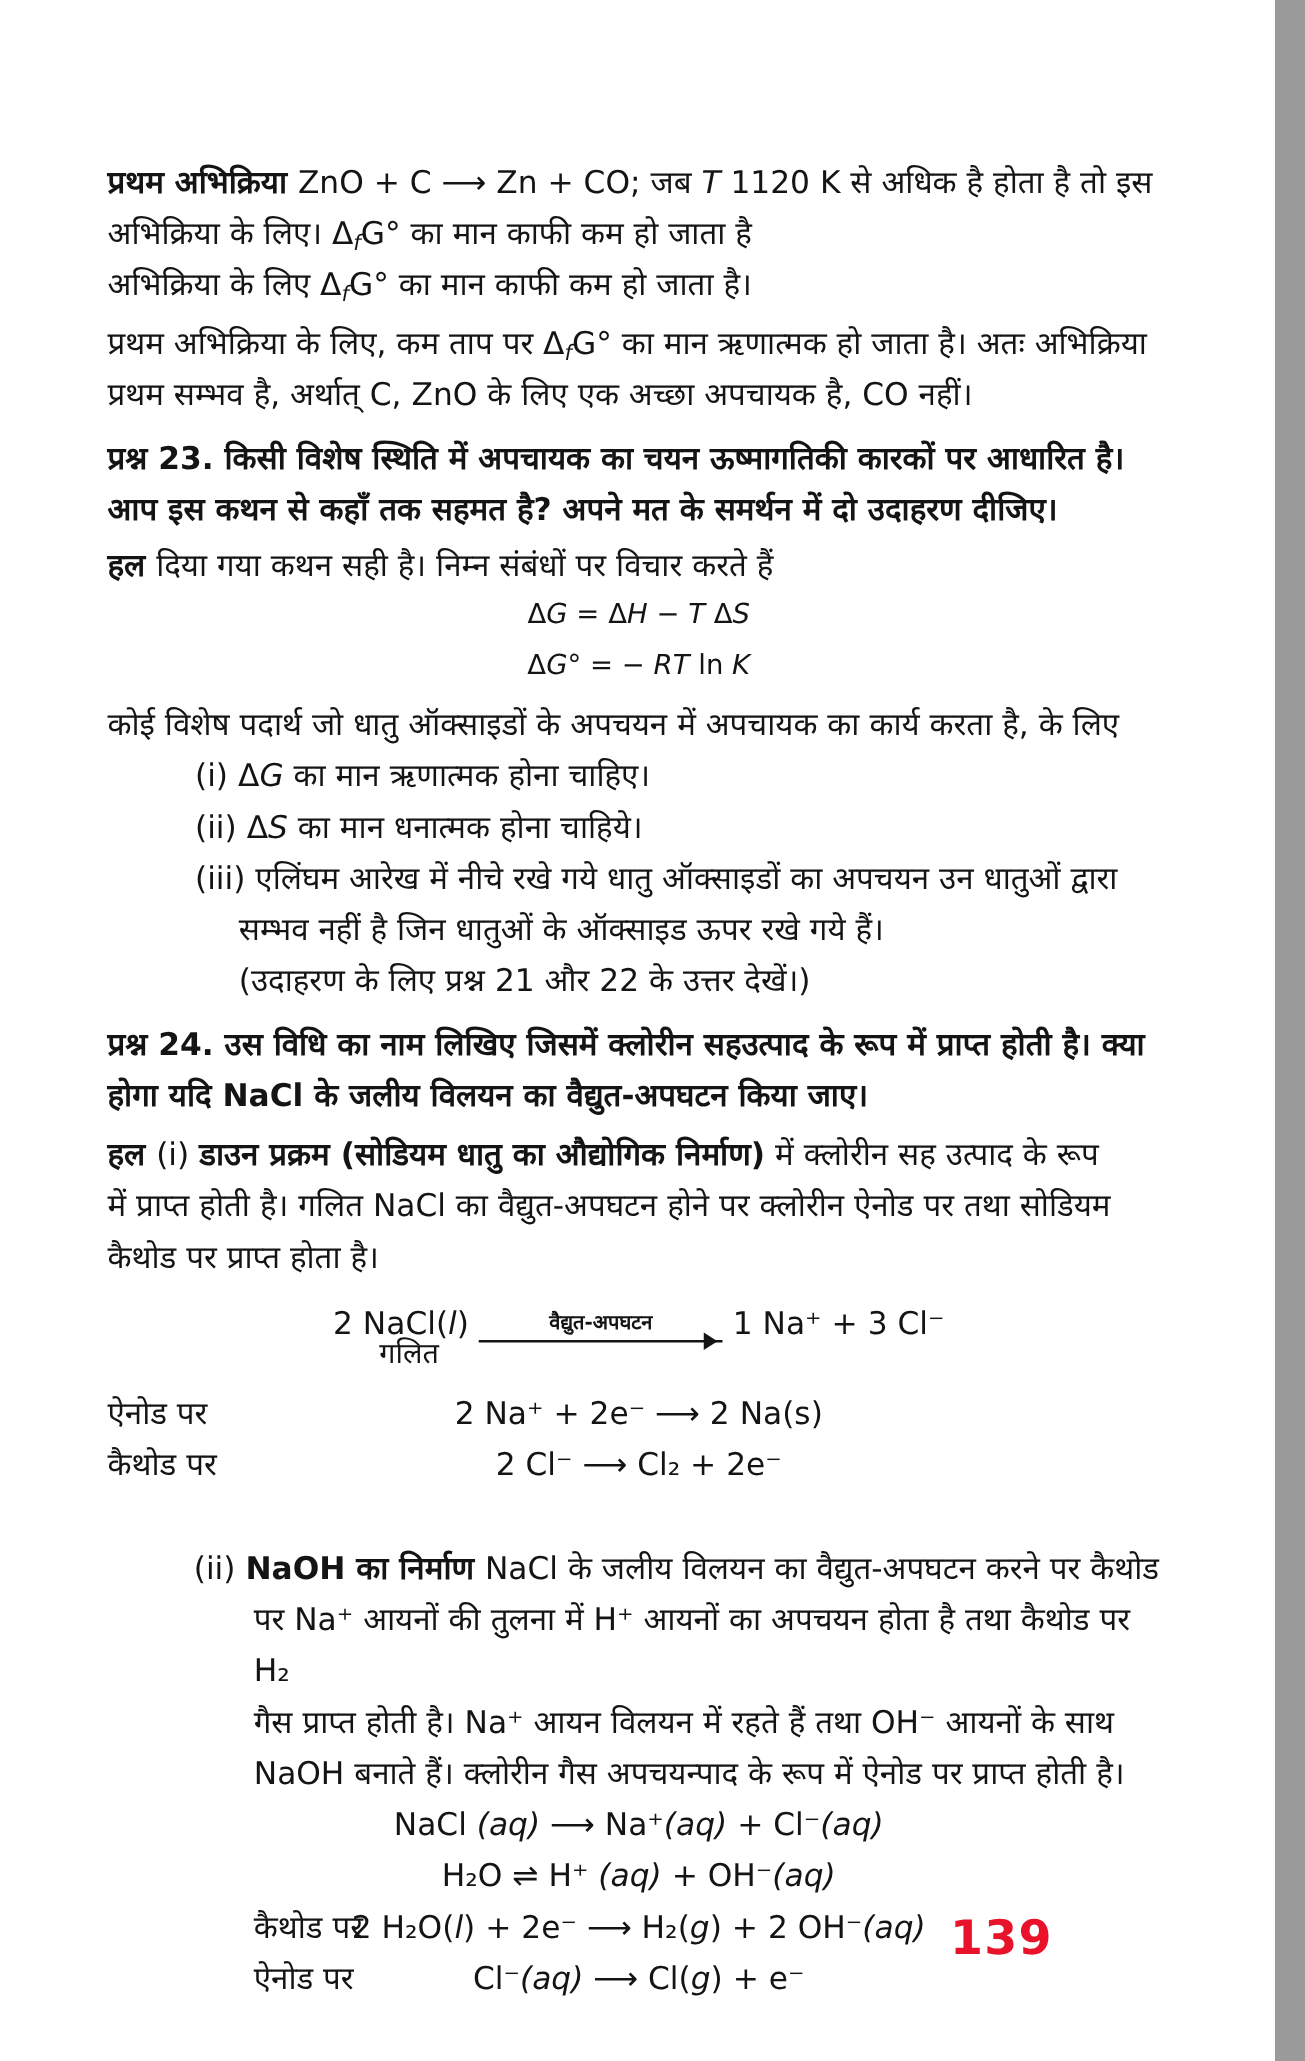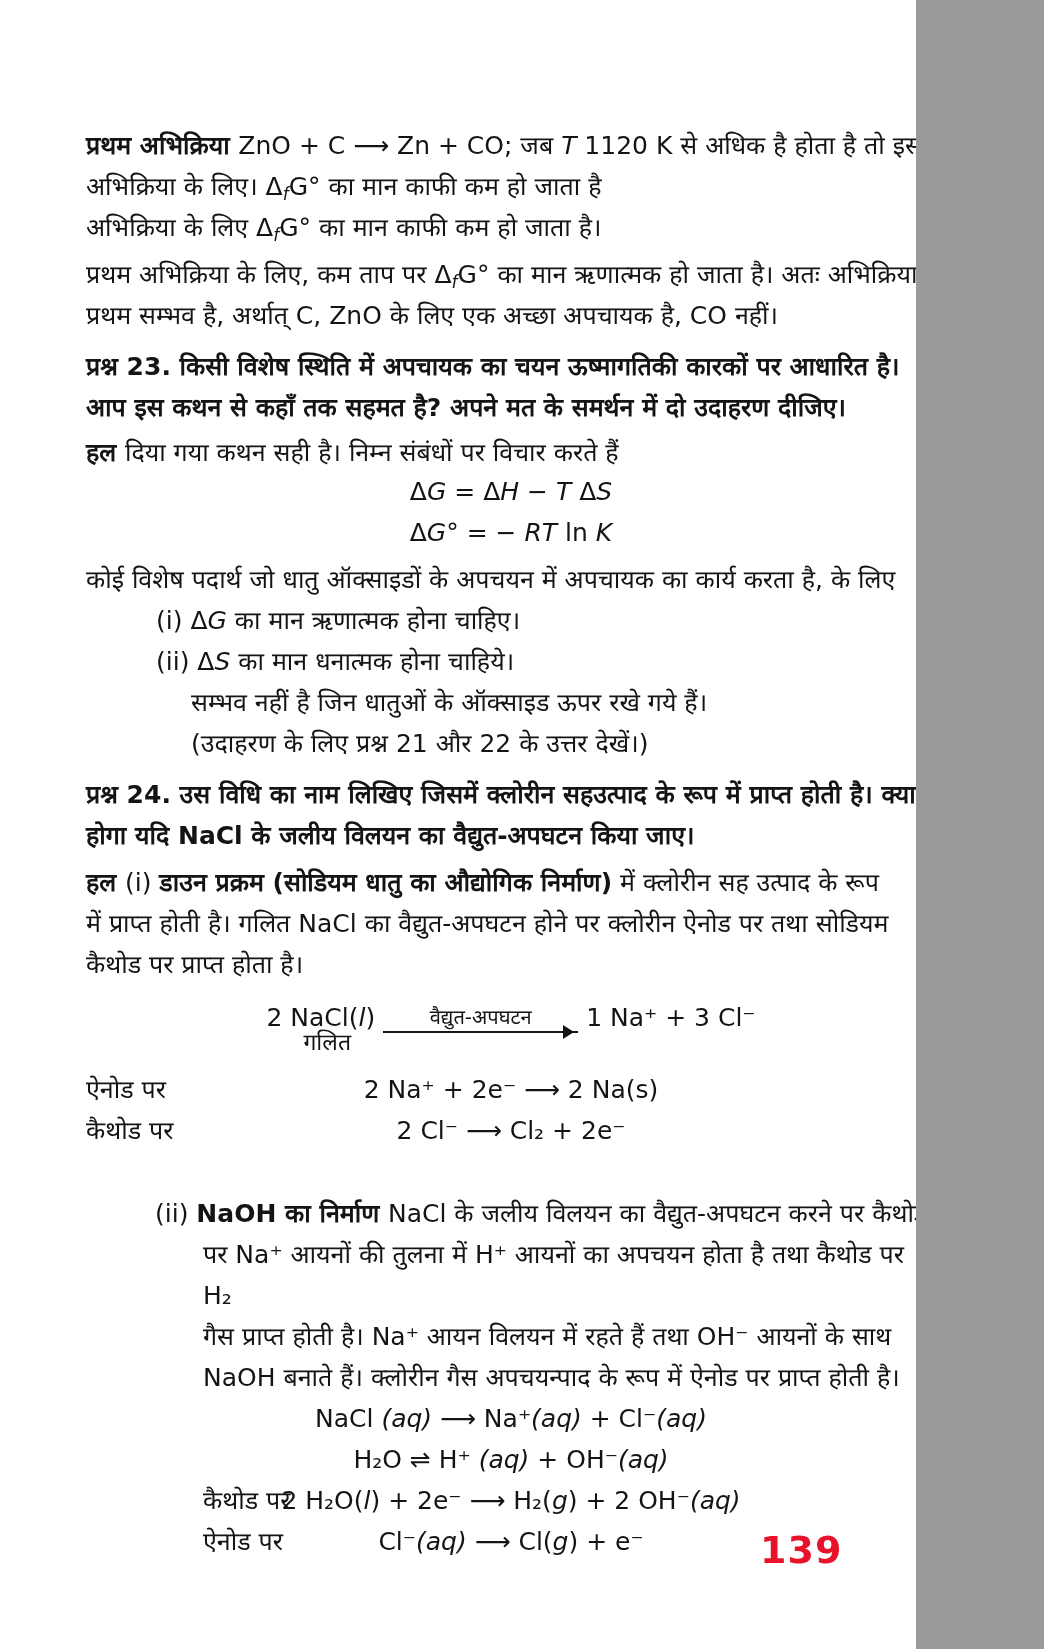--- a/index.html
+++ b/index.html
@@ -1,55 +1,55 @@
 <!DOCTYPE html>
 <html><head>
 <meta charset="utf-8">
 <style>
   html,body{margin:0;padding:0;background:#9a9a9a;}
   .page{
     position:relative;
-    width:916px;height:1649px;
+    width:1020px;height:1649px;
     background:#ffffff;
     font-family:"DejaVu Sans","Liberation Sans",sans-serif;
     color:#141414;
     overflow:hidden;
   }
   .content{
     position:absolute;
     left:86px;top:125px;width:850px;
     font-size:25px;line-height:41px;
   }
   .ln{min-height:41px;}
   .b{font-weight:bold;}
   .i{font-style:italic;}
   .sub{font-size:17px;font-style:italic;vertical-align:-5px;line-height:0;}
   .center{text-align:center;}
-  .eqline{line-height:37px;font-size:25px;}
+  .eqline{line-height:37px;font-size:22px;}
   .gap6{margin-top:6px;}
   .gap10{margin-top:10px;}
   .gap4{margin-top:4px;}
   .ind-list{padding-left:105px;text-indent:-35px;}
   .ind-cont{padding-left:105px;}
   .ind-ii{padding-left:117px;text-indent:-48px;margin-top:42px;}
   .ind-ii-cont{padding-left:117px;}
 
   
   .rxn1{
     display:flex;align-items:center;justify-content:center;
     margin-top:6px;height:52px;margin-bottom:26px;
     white-space:nowrap;
   }
   .rxn1 .lhs{position:relative;display:inline-block;text-align:right;}
   .rxn1 .under{
     position:absolute;left:34%;top:30px;
     font-size:23px;line-height:30px;white-space:nowrap;
   }
   .arrowbox{display:inline-flex;flex-direction:column;align-items:center;margin:0 8px;transform:translateY(2px);}
-  .arrowbox .alabel{font-size:20px;font-weight:normal;line-height:22px;}
+  .arrowbox .alabel{font-size:16px;font-weight:bold;line-height:22px;}
   .arrowbox .shaft{position:relative;width:195px;height:2px;background:#141414;margin-top:3px;}
   .arrowbox .shaft:after{
     content:"";position:absolute;right:-3px;top:-6px;
     border:7px solid transparent;border-left:11px solid #141414;
   }
 
   
   .rxnrow{position:relative;min-height:41px;}
   .rxnrow .rlabel{position:absolute;left:0;top:0;}
   .rxnrow.ind2 .rlabel{left:117px;}
@@ -76,20 +76,21 @@
     <div class="ln gap10"><span class="b">प्रश्न 23.</span><span class="b">  किसी विशेष स्थिति में अपचायक का चयन ऊष्मागतिकी कारकों पर आधारित है।</span></div>
     <div class="ln"><span class="b">आप इस कथन से कहाँ तक सहमत है? अपने मत के समर्थन में दो उदाहरण दीजिए।</span></div>
 
     <div class="ln gap4"><span class="b">हल </span><span>दिया गया कथन सही है। निम्न संबंधों पर विचार करते हैं</span></div>
     <div class="ln center eqline"><span>Δ</span><span class="i">G</span><span> = Δ</span><span class="i">H</span><span> − </span><span class="i">T</span><span> Δ</span><span class="i">S</span></div>
     <div class="ln center eqline"><span>Δ</span><span class="i">G</span><span>° = − </span><span class="i">RT</span><span> ln </span><span class="i">K</span></div>
 
     <div class="ln gap4"><span>कोई विशेष पदार्थ जो धातु ऑक्साइडों के अपचयन में अपचायक का कार्य करता है, के लिए</span></div>
     <div class="ln ind-list"><span>(i) Δ</span><span class="i">G</span><span> का मान ऋणात्मक होना चाहिए।</span></div>
     <div class="ln ind-list"><span>(ii) Δ</span><span class="i">S</span><span> का मान धनात्मक होना चाहिये।</span></div>
+    <div class="ln ind-list"><span>(iii) एलिंघम आरेख में नीचे रखे गये धातु ऑक्साइडों का अपचयन उन धातुओं द्वारा</span></div>
     <div class="ln ind-cont"><span>सम्भव नहीं है जिन धातुओं के ऑक्साइड ऊपर रखे गये हैं।</span></div>
     <div class="ln ind-cont"><span>(उदाहरण के लिए प्रश्न 21 और 22 के उत्तर देखें।)</span></div>
 
     <div class="ln gap10"><span class="b">प्रश्न 24.</span><span class="b">  उस विधि का नाम लिखिए जिसमें क्लोरीन सहउत्पाद के रूप में प्राप्त होती है। क्या</span></div>
     <div class="ln"><span class="b">होगा यदि NaCl के जलीय विलयन का वैद्युत-अपघटन किया जाए।</span></div>
 
     <div class="ln gap6"><span class="b">हल </span><span>(i) </span><span class="b">डाउन प्रक्रम (सोडियम धातु का औद्योगिक निर्माण)</span><span> में क्लोरीन सह उत्पाद के रूप</span></div>
     <div class="ln"><span>में प्राप्त होती है। गलित NaCl का वैद्युत-अपघटन होने पर क्लोरीन ऐनोड पर तथा सोडियम</span></div>
     <div class="ln"><span>कैथोड पर प्राप्त होता है।</span></div>
 

